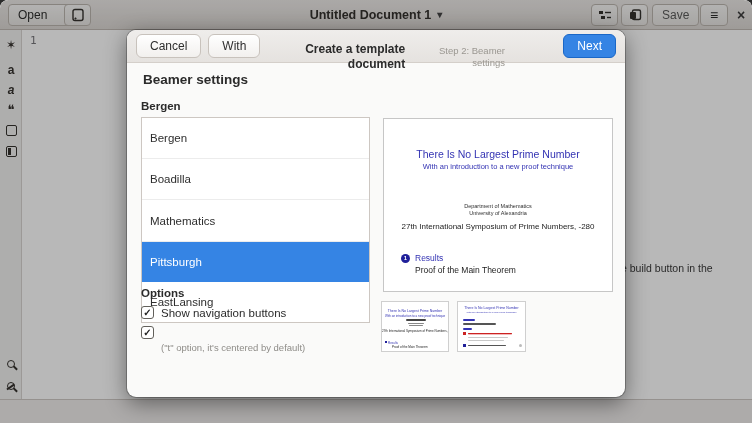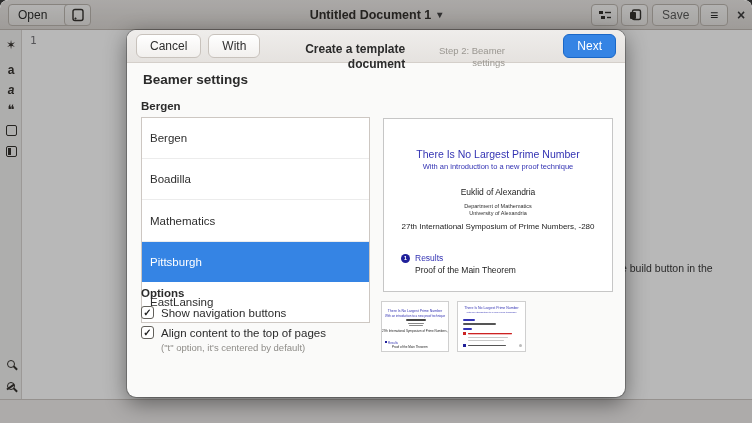--- a/index.html
+++ b/index.html
@@ -232,28 +232,26 @@
         <div class="theme-row">EastLansing</div>
       </div>
 
     <div class="group-label options-label">Options</div>
     <div class="opt-row opt-row-1">
       <span class="checkbox">✓</span>
       <span class="opt-label">Show navigation buttons</span>
     </div>
     <div class="opt-row opt-row-2">
       <span class="checkbox">✓</span>
-      <span class="opt-label">Align content to the top of pages</span>
     </div>
     <div class="opt-note">("t" option, it's centered by default)</div>
 
     <div class="slide">
       <div class="sl-title">There Is No Largest Prime Number</div>
       <div class="sl-subtitle">With an introduction to a new proof technique</div>
-      <div class="sl-author">Euklid of Alexandria</div>
       <div class="sl-inst sl-inst1">Department of Mathematics</div>
       <div class="sl-inst sl-inst2">University of Alexandria</div>
       <div class="sl-date">27th International Symposium of Prime Numbers, -280</div>
       <div class="sl-toc">
         <span class="toc-circle">1</span>
         <span class="toc-section">Results</span>
       </div>
       <div class="sl-subsection">Proof of the Main Theorem</div>
     </div>
 

